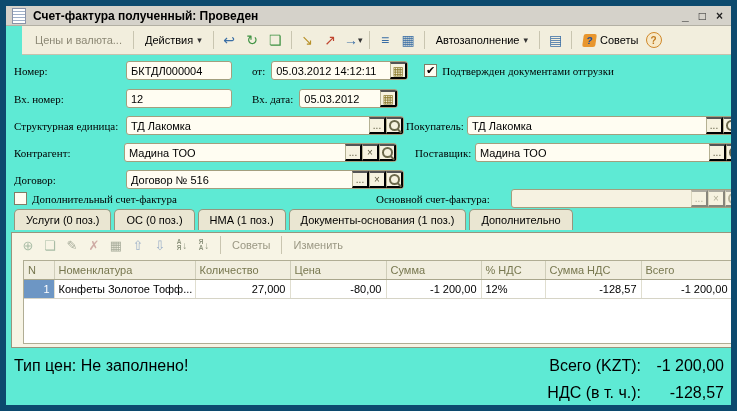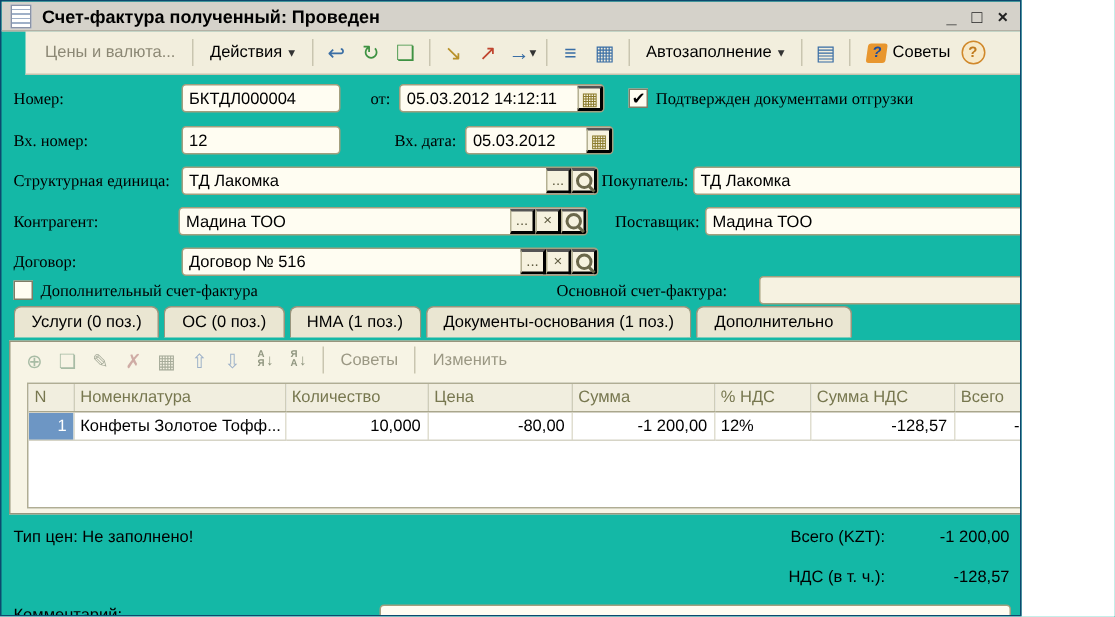--- a/index.html
+++ b/index.html
@@ -1,16 +1,16 @@
 <!DOCTYPE html>
 <html><head>
 <meta charset="utf-8">
 <style>
   html,body{margin:0;padding:0;font-family:"Liberation Sans",sans-serif;background:#fff;}
-  .win{position:relative;width:681px;height:411px;overflow:hidden;background:#14b8a6;border:1px solid #0c4a6e;box-sizing:border-box;}
+  .win{position:relative;width:737px;height:411px;overflow:hidden;background:#5eead4;border:6px solid #0c4a6e;box-sizing:border-box;}
   
   .titlebar{position:absolute;top:0;left:0;right:0;height:20px;background:#D5D2CA;border-bottom:1px solid #B3B0A4;display:flex;align-items:center;padding:0 6px;box-sizing:border-box;}
   .doc-ico{width:12px;height:14px;background:#fff;border:1px solid #8A93A8;margin-right:7px;
     background-image:repeating-linear-gradient(#fff 0 2px,#9FB0C8 2px 3px);}
   .title{font-size:12px;font-weight:bold;color:#000;flex:1;white-space:nowrap;}
   .winbtns{display:flex;gap:10px;font-size:12px;color:#222;font-weight:bold;padding-right:2px;}
   .winbtns span{cursor:default;line-height:14px;}
   
   .toolbar{position:absolute;top:20px;left:16px;right:0;height:29px;background:#F2EEDD;border-bottom:1px solid #C6C2AE;display:flex;align-items:center;padding:0 6px;box-sizing:border-box;}
   .tbtxt{background:transparent;border:1px solid transparent;font-family:"Liberation Sans",sans-serif;font-size:11px;color:#000;padding:3px 6px;display:flex;align-items:center;gap:4px;cursor:default;}
@@ -49,21 +49,21 @@
   .sortico .ar{font-size:10px;margin-left:1px;}
   .gtxt{color:#9B9884;background:none;border:none;font-family:"Liberation Sans",sans-serif;font-size:11px;padding:2px 5px;cursor:default;}
   
   .tblwrap{position:absolute;top:27px;left:11px;width:710px;height:84px;background:#fff;border:1px solid #B0AD94;box-sizing:border-box;overflow:hidden;}
   table{border-collapse:collapse;table-layout:fixed;width:708px;font-size:11px;}
   th{background:#F1EEDF;color:#77774F;font-weight:normal;text-align:left;padding:2px 4px;border-right:1px solid #CFCDB9;border-bottom:1px solid #A9A68C;height:14px;overflow:hidden;white-space:nowrap;}
   td{padding:2px 4px;border-right:1px solid #E0DED0;border-bottom:1px solid #D6D4C6;height:14px;overflow:hidden;white-space:nowrap;color:#000;}
   td.num{text-align:right;}
   td.ncell{background:#6D96C4;color:#fff;text-align:right;}
   
-  .foot{position:absolute;font-size:11px;color:#000;}
+  .foot{position:absolute;font-size:16px;color:#000;}
   .rt{text-align:right;}
   .comment-fld{position:absolute;left:252px;right:6px;top:402px;height:22px;background:#FFFDF2;border:1px solid #A39F7E;border-radius:3px;}
 </style>
 </head>
 <body>
 
 <div class="win">
 
   <div class="titlebar">
     <span class="doc-ico"></span>
@@ -143,21 +143,21 @@
       <span class="cb">✔</span>
       <span class="lbl">Подтвержден документами отгрузки</span>
     </span>
   </div>
 
   <div class="row" style="top:83px;left:8px;width:730px;">
     <span class="lbl" style="width:112px;">Вх. номер:</span>
     <span class="fld" style="width:106px;">
         <input value="12" style="">
       </span>
-    <span class="lbl" style="margin-left:36px;text-align:center;">Вх. дата:</span>
+    <span class="lbl" style="margin-left:20px;text-align:center;">Вх. дата:</span>
     <span class="fld" style="width:99px;margin-left:6px;">
       <input value="05.03.2012" style="">
       <button class="fbtn cal">
           <span>▦</span>
         </button>
     </span>
   </div>
 
   <div class="row" style="top:110px;left:8px;width:730px;">
     <span class="lbl" style="width:112px;">Структурная единица:</span>
@@ -320,21 +320,21 @@
             <th>Сумма</th>
             <th>% НДС</th>
             <th>Сумма НДС</th>
             <th>Всего</th>
           </tr>
         </thead>
         <tbody>
           <tr>
             <td class="ncell">1</td>
             <td>Конфеты Золотое Тофф...</td>
-            <td class="num">10,000</td>
+            <td class="num">27,000</td>
             <td class="num">-80,00</td>
             <td class="num">-1 200,00</td>
             <td>12%</td>
             <td class="num">-128,57</td>
             <td class="num">-1 200,00</td>
           </tr>
         </tbody>
       </table>
     </div>
   </div>

